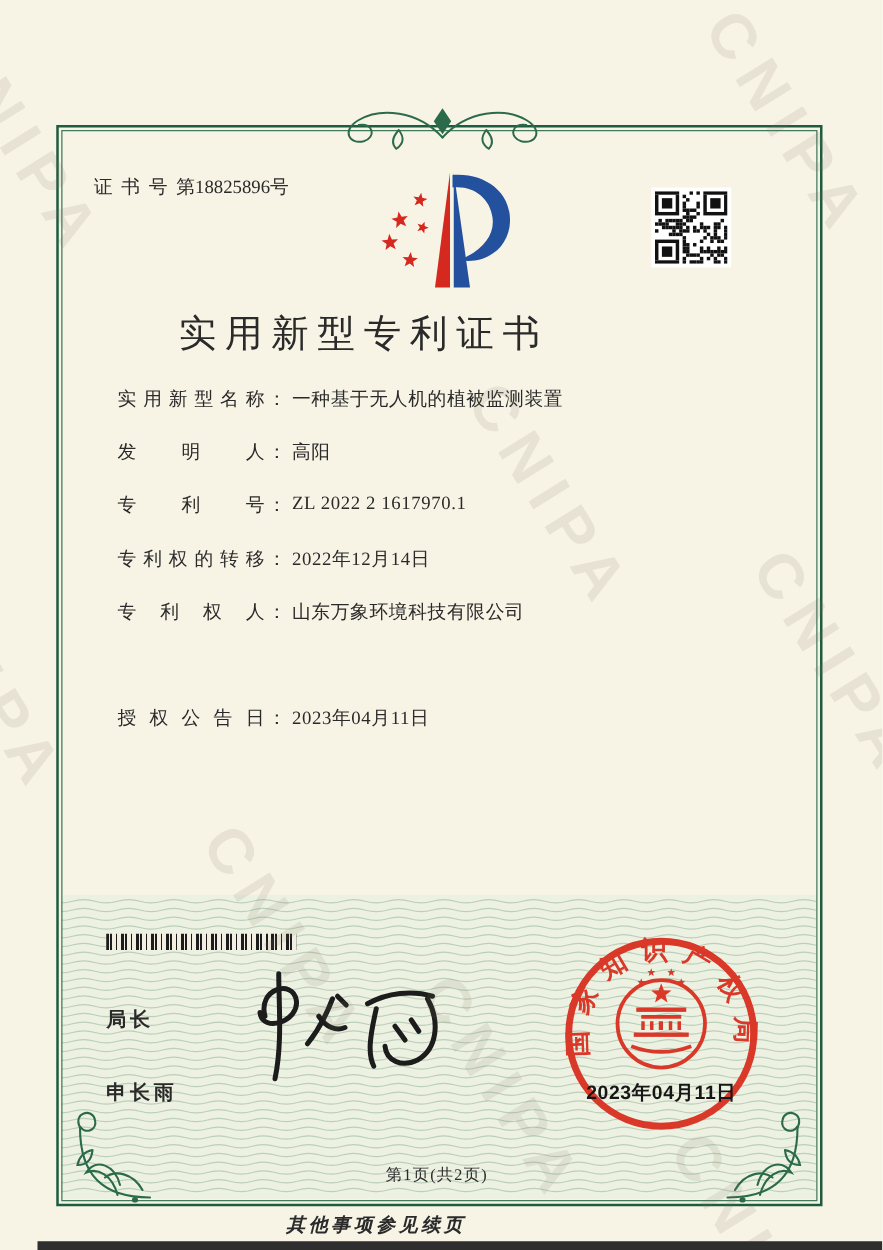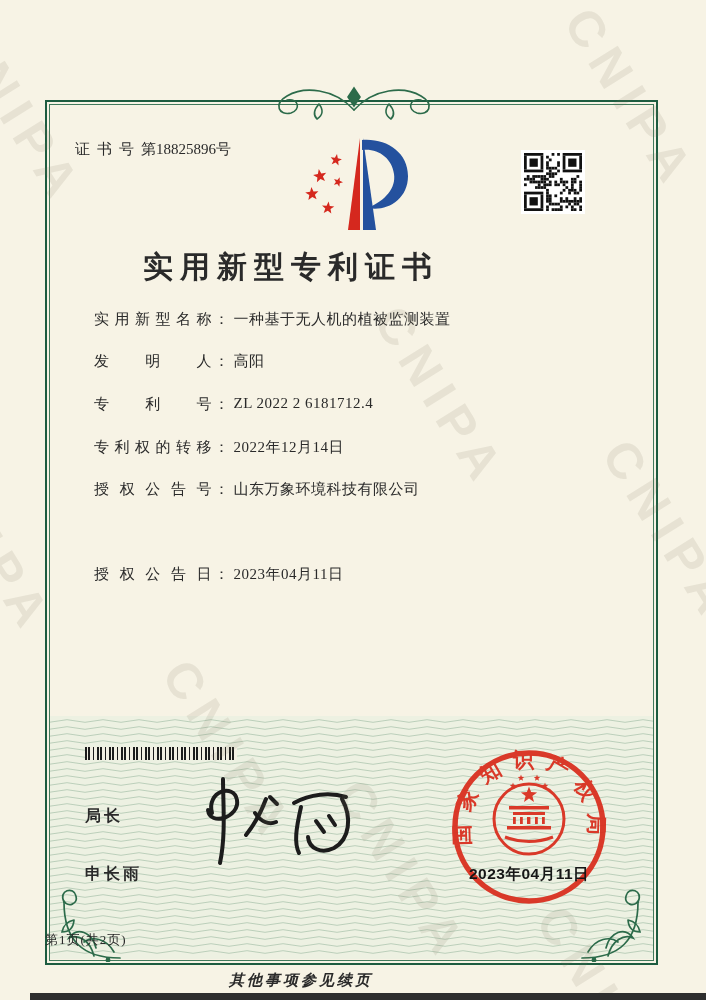--- a/index.html
+++ b/index.html
@@ -15,21 +15,21 @@
   .frame-inner{position:absolute;inset:2px;border:1px solid #417a5c;}
   .waves{position:absolute;left:49px;top:716px;width:604px;height:243px;background:#edf1e2;z-index:1;}
   .ornament{position:absolute;z-index:2;}
   
   .cert-no{position:absolute;left:75px;top:140px;font-size:15px;z-index:3;}
   .cert-no .pre{letter-spacing:7px;}
   .logo{position:absolute;left:296px;top:134px;width:142px;height:118px;z-index:3;}
   .qr{position:absolute;left:521px;top:150px;width:64px;height:64px;background:#ffffff;
       padding:3px;box-sizing:border-box;z-index:3;}
   .doc-title{position:absolute;left:45px;top:247px;width:492px;text-align:center;
-             font-size:30px;font-weight:bold;letter-spacing:7px;z-index:3;}
+             font-size:30px;font-weight:normal;letter-spacing:7px;z-index:3;}
   
   .row{position:absolute;left:75px;font-size:15px;letter-spacing:0.5px;z-index:3;white-space:nowrap;margin-left:19px;}
   .row .label{display:inline-block;width:118px;text-align:justify;text-align-last:justify;
               vertical-align:top;}
   .row .label.narrow{width:100px;}
   .row .colon{display:inline-block;vertical-align:top;margin:0 4px 0 2px;}
   .row .value{display:inline-block;vertical-align:top;}
   .row .value.wrap{width:452px;white-space:normal;line-height:1.55;}
   
   .paras{position:absolute;left:75px;top:599px;width:562px;z-index:3;
@@ -39,21 +39,21 @@
   
   .barcode{position:absolute;left:85px;top:747px;width:152px;height:13px;z-index:3;
            background:repeating-linear-gradient(90deg,#1c1c1c 0 2px,#f2efe2 2px 3px,#1c1c1c 3px 5px,#f2efe2 5px 8px,#1c1c1c 8px 9px,#f2efe2 9px 12px);}
   .signer{position:absolute;left:85px;z-index:3;font-family:"Liberation Sans","DejaVu Sans",sans-serif;
           font-size:16px;font-weight:600;letter-spacing:3px;}
   .signature{position:absolute;left:182px;top:773px;width:190px;height:96px;z-index:3;}
   .seal{position:absolute;left:447px;top:745px;width:164px;height:164px;z-index:4;opacity:0.93;}
   .seal-date{position:absolute;left:447px;top:864px;width:164px;text-align:center;z-index:5;
              font-family:"Liberation Sans","DejaVu Sans",sans-serif;font-size:15.5px;
              font-weight:bold;color:#161616;letter-spacing:0.5px;}
-  .page-info{position:absolute;left:45px;top:931px;width:609px;text-align:left;
+  .page-info{position:absolute;left:45px;top:931px;width:609px;text-align:center;
              font-size:13px;letter-spacing:1px;z-index:3;}
   .continuation{position:absolute;left:0;top:971px;width:602px;text-align:center;z-index:3;
                 font-size:15px;font-weight:bold;font-style:italic;letter-spacing:3px;}
   .next-page-edge{position:absolute;left:30px;top:993px;width:676px;height:7px;background:#2e2e2e;z-index:7;}
 </style>
 </head>
 <body>
 
 <div class="page">
 
@@ -295,27 +295,27 @@
 
   <div class="doc-title">实用新型专利证书</div>
 
   <div class="row" style="top:310px;">
     <span class="label">实用新型名称</span><span class="colon">：</span><span class="value">一种基于无人机的植被监测装置</span>
   </div>
   <div class="row" style="top:352px;">
     <span class="label">发明人</span><span class="colon">：</span><span class="value">高阳</span>
   </div>
   <div class="row" style="top:395px;">
-    <span class="label">专利号</span><span class="colon">：</span><span class="value">ZL 2022 2 6181712.4</span>
+    <span class="label">专利号</span><span class="colon">：</span><span class="value">ZL 2022 2 1617970.1</span>
   </div>
   <div class="row" style="top:438px;">
     <span class="label">专利权的转移</span><span class="colon">：</span><span class="value">2022年12月14日</span>
   </div>
   <div class="row" style="top:480px;">
-    <span class="label">授权公告号</span><span class="colon">：</span><span class="value">山东万象环境科技有限公司</span>
+    <span class="label">专利权人</span><span class="colon">：</span><span class="value">山东万象环境科技有限公司</span>
   </div>
   <div class="row" style="top:565px;">
     <span class="label">授权公告日</span><span class="colon">：</span><span class="value">2023年04月11日</span>
   </div>
 
 
   <div class="barcode"></div>
 
   <div class="signer" style="top:806px;">局长</div>
   <div class="signer" style="top:864px;">申长雨</div>

